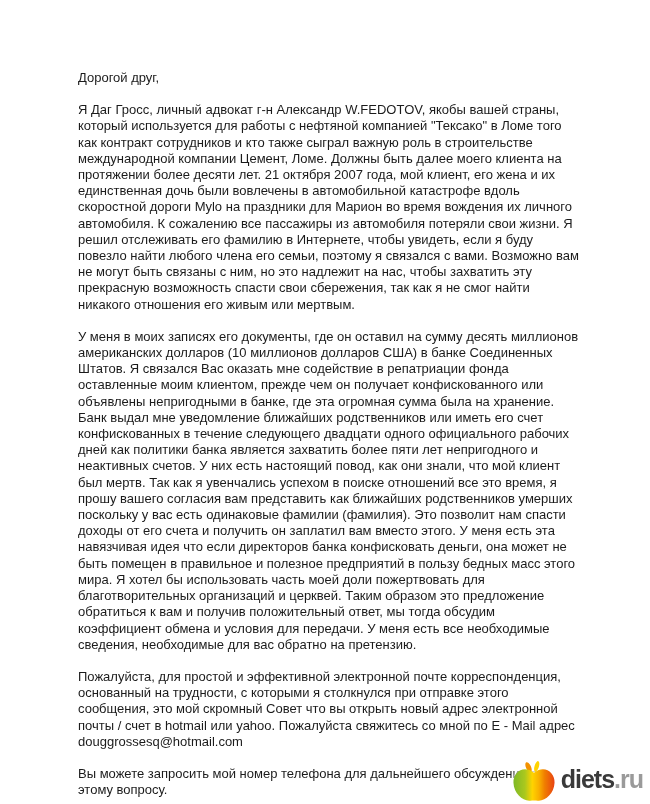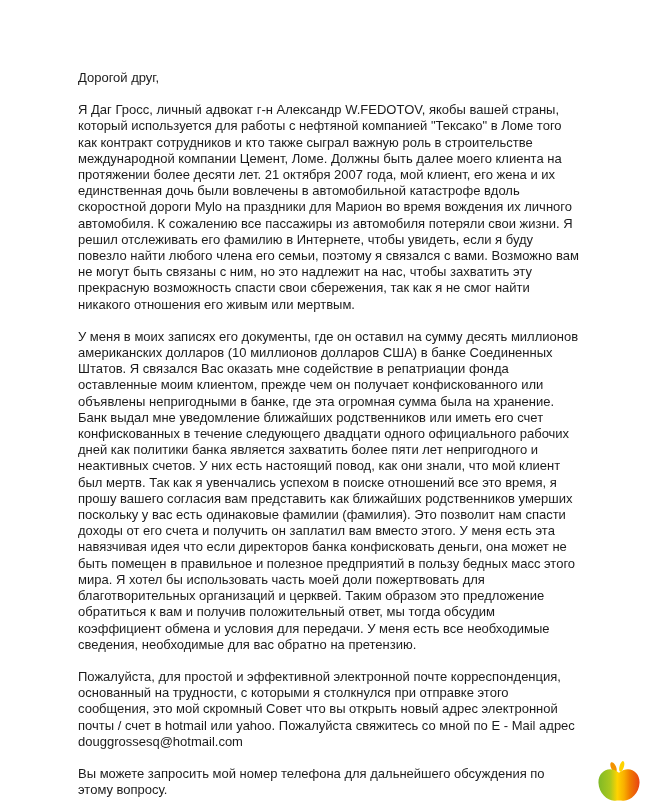--- a/index.html
+++ b/index.html
@@ -73,13 +73,14 @@
           <stop offset="0.62" stop-color="#f9b000"></stop>
           <stop offset="0.76" stop-color="#f07e00"></stop>
           <stop offset="1" stop-color="#e84313"></stop>
         </linearGradient>
       </defs>
       <ellipse cx="20" cy="8" rx="2.8" ry="6" transform="rotate(-24 20 8)" fill="#f39200"></ellipse>
       <ellipse cx="29" cy="7" rx="2.4" ry="6" transform="rotate(17 29 7)" fill="#ffd300"></ellipse>
       <path d="M26 14 C15 5 3 13 3.5 25 C4 37 14 45.5 22 44.5 C24 44.2 28 44.2 30 44.5 C38 45.5 48 37 48.5 25 C49 13 37 5 26 14 Z" fill="url(#appleGrad)"></path>
     </svg>
   </span>
+  <span class="logo-text"><span>diets</span><span class="tld">.ru</span></span>
 </div>
 
 </body></html>

